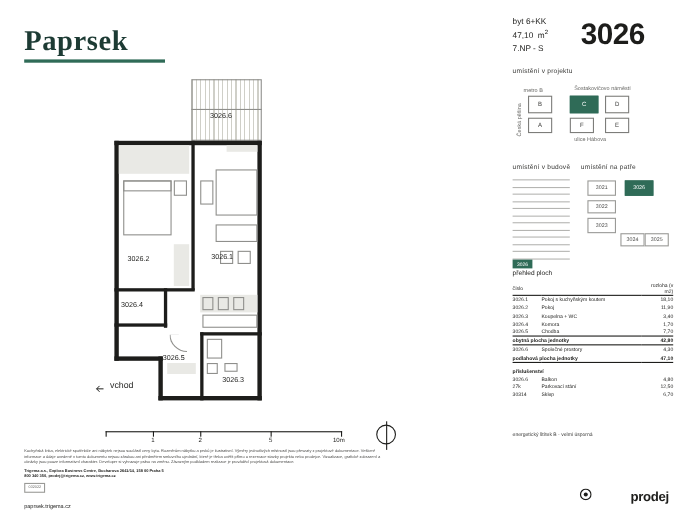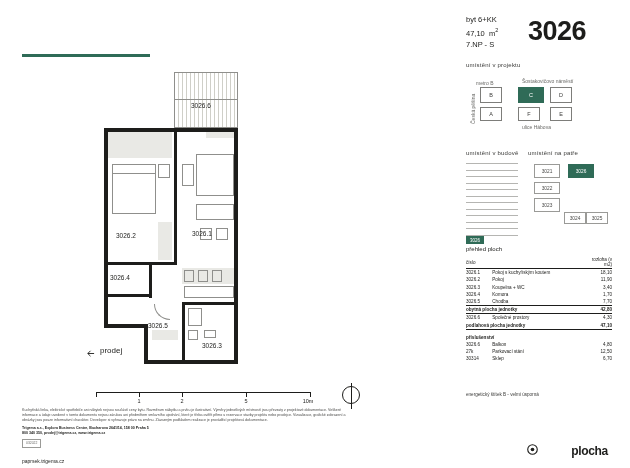--- a/index.html
+++ b/index.html
@@ -98,20 +98,21 @@
   .footer .stamp { display:inline-block; margin-top:3px; border:0.5px solid #9a9a97; padding:1px 3px; color:#6b6b68; font-size:3.4px; }
   .site { position:absolute; left:22px; top:458px; font-size:5px; color:#1d1d1b; }
   .brand { position:absolute; right:22px; top:444px; font-size:12px; font-weight:bold; color:#1d1d1b; letter-spacing:-0.3px; }
   .brand-dot { position:absolute; right:92px; top:444px; width:11px; height:11px; }
 </style>
 </head>
 <body>
 
 <div class="page">
 
+  <div class="logo">Paprsek</div>
   <div class="logo-rule"></div>
 
   <div class="unit-meta">
     <div>byt 6+KK</div>
     <div>
       <span>47,10</span>&nbsp;&nbsp;<span>m</span><span class="sup">2</span>
     </div>
     <div>7.NP - S</div>
   </div>
   <div class="unit-number">3026</div>
@@ -284,21 +285,21 @@
     <div class="rlabel" style="left:52px; top:250px;">3026.5</div>
     <div class="rlabel" style="left:106px; top:270px;">3026.3</div>
 
     <div class="thin" style="left:58px; top:232px; width:16px; height:16px; border-radius:0 0 0 16px; border-top:none; border-right:none;"></div>
     <div class="thin" style="left:90px; top:236px; width:0; height:0; border:none;"></div>
   </div>
 
   <svg class="vchod-arrow" viewBox="0 0 10 10">
     <path d="M9 5 H2 M5 2 L2 5 L5 8" fill="none" stroke="#1d1d1b" stroke-width="1"></path>
   </svg>
-  <div class="vchod">prodej</div>
+  <div class="vchod">vchod</div>
 
   <div class="scale">
     <div class="bar"></div>
     <div class="tick" style="left:0px;"></div>
     <div class="tick" style="left:43px;"></div>
     <div class="tick" style="left:86px;"></div>
     <div class="tick" style="left:150px;"></div>
     <div class="tick" style="left:214px;"></div>
     <div class="t" style="left:43px;">1</div>
     <div class="t" style="left:86px;">2</div>
@@ -312,15 +313,15 @@
     <div style="margin-top:2px;"><b>Trigema a.s., Explora Business Centre, Bucharova 2641/14, 158 00 Praha 5</b></div>
     <div><b>800 340 350, prodej@trigema.cz, www.trigema.cz</b></div>
     <div class="stamp">032022</div>
   </div>
   <div class="site">paprsek.trigema.cz</div>
 
   <svg class="brand-dot" viewBox="0 0 12 12">
     <circle cx="6" cy="6" r="5.2" fill="none" stroke="#1d1d1b" stroke-width="1.2"></circle>
     <circle cx="6" cy="6" r="2" fill="#1d1d1b"></circle>
   </svg>
-  <div class="brand">plocha</div>
+  <div class="brand">prodej</div>
 
 </div>
 
 </body></html>

